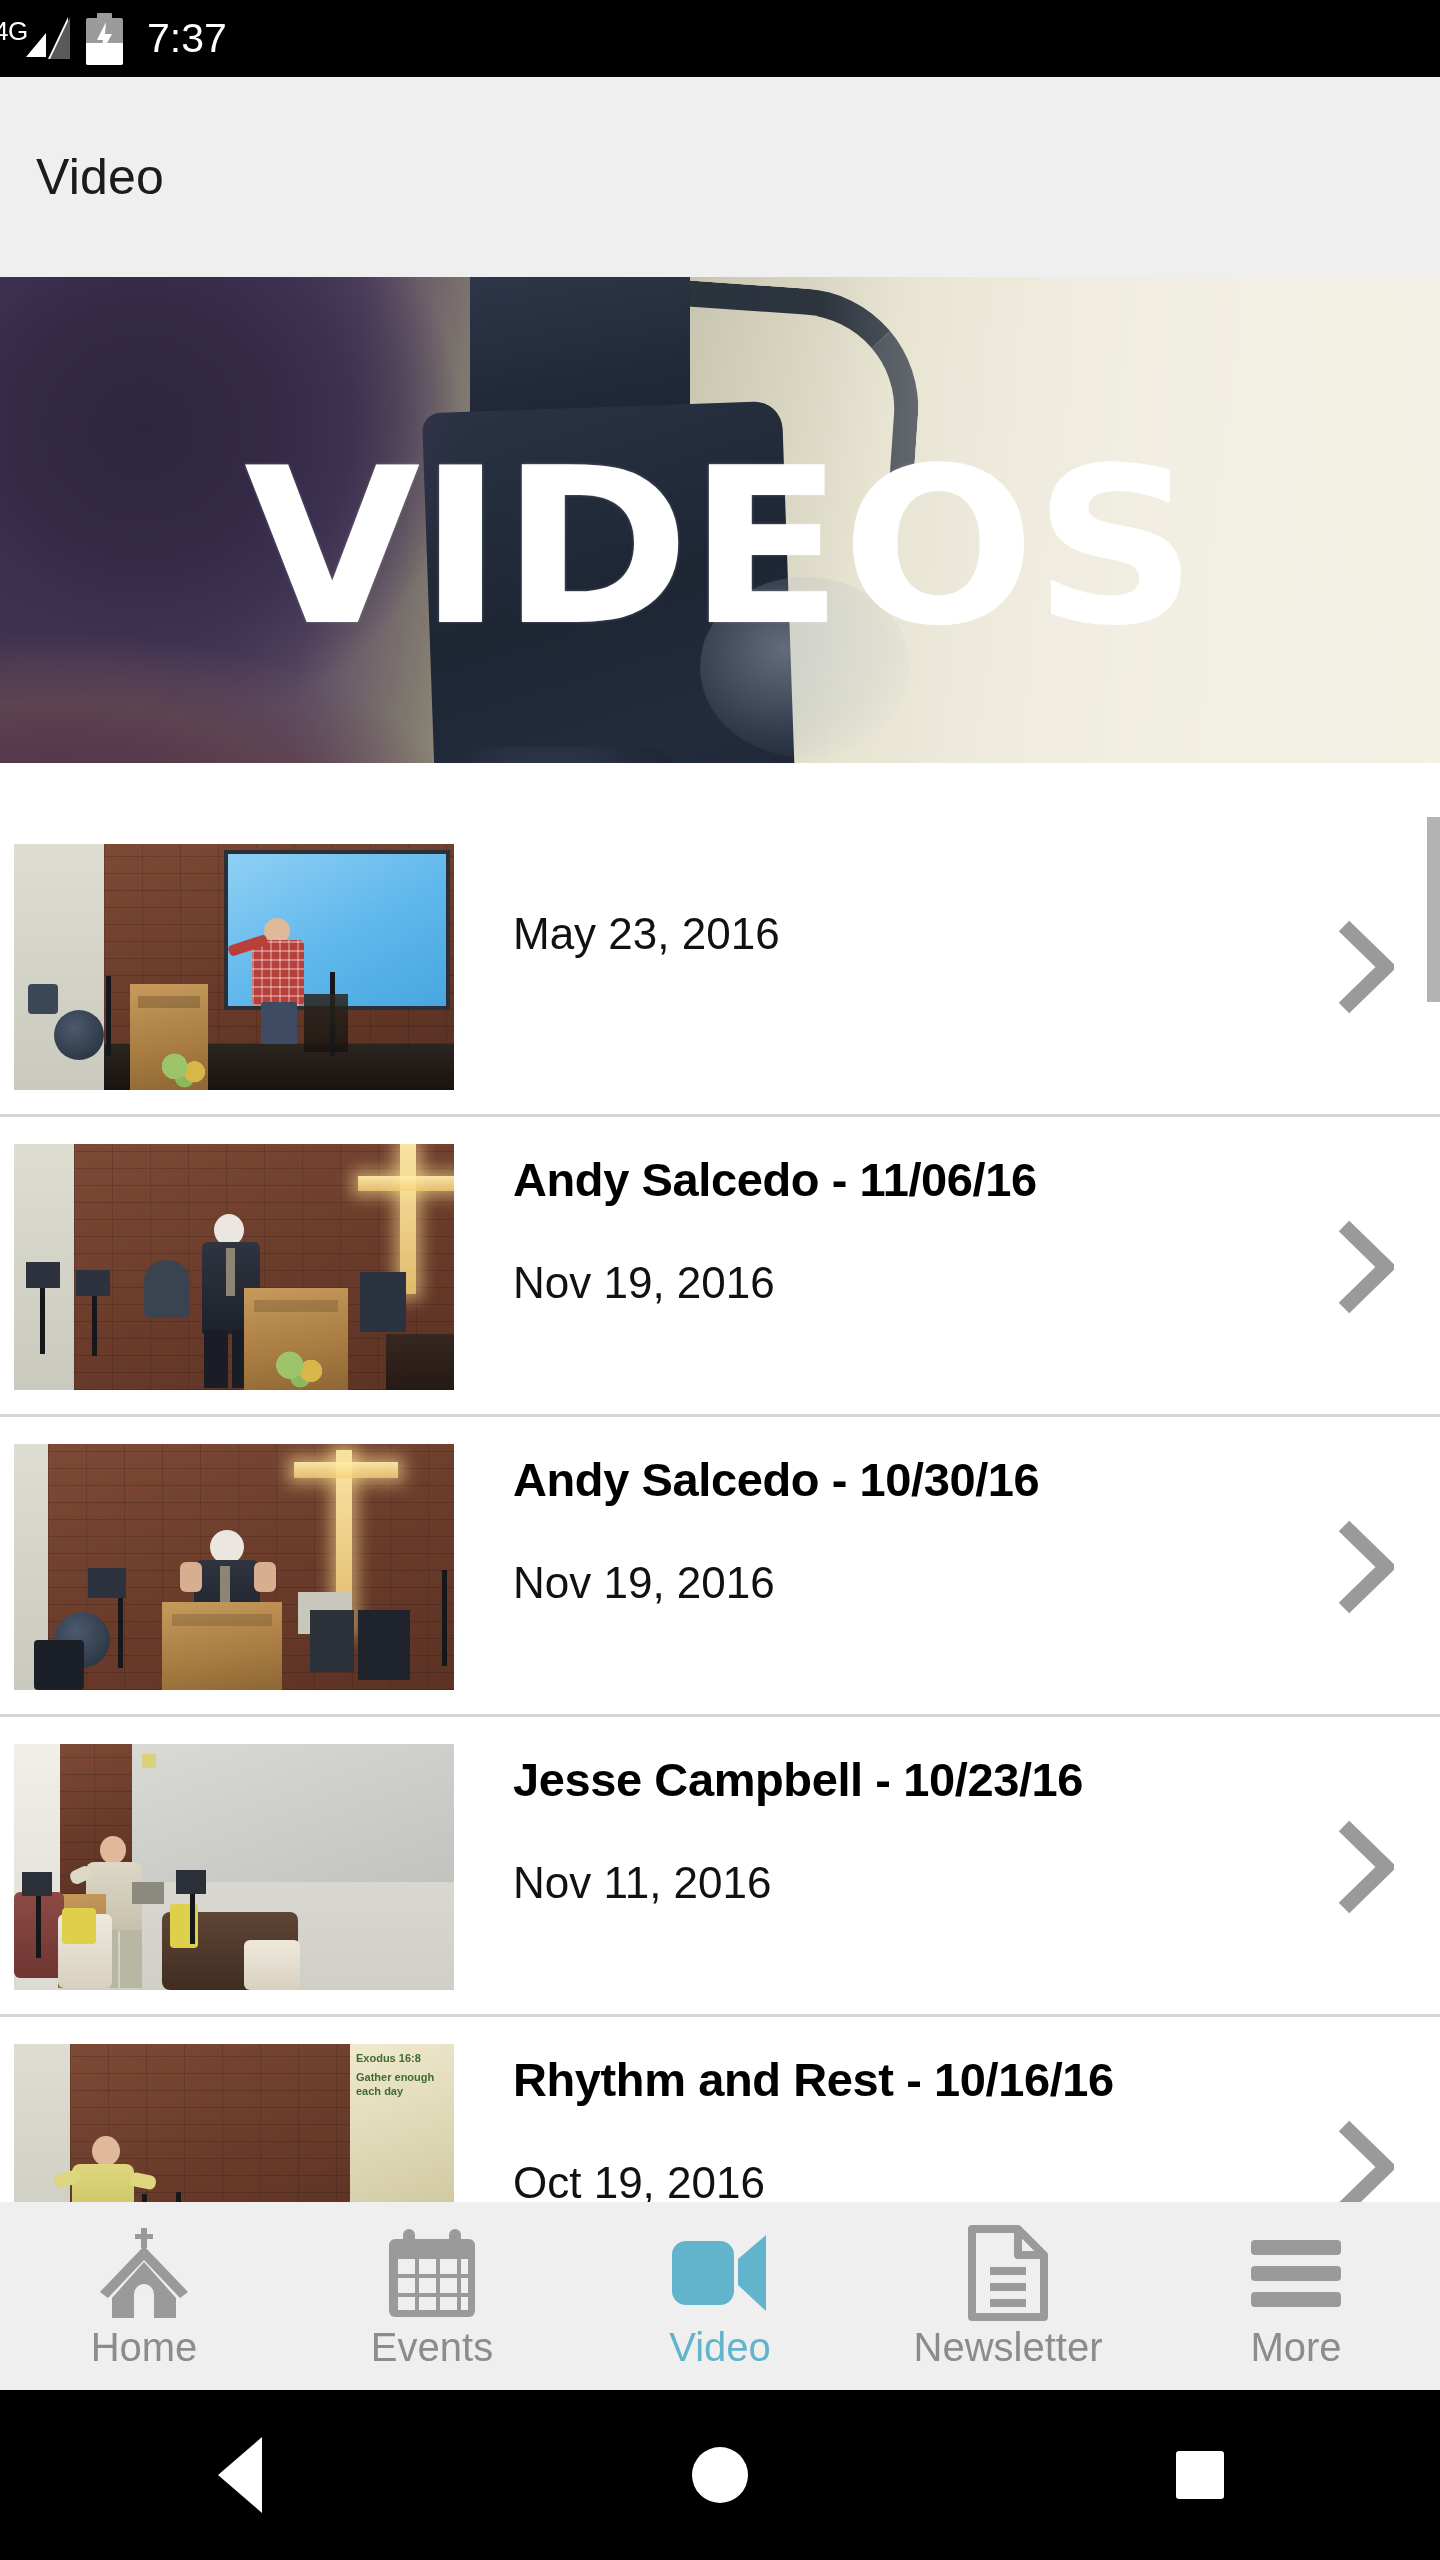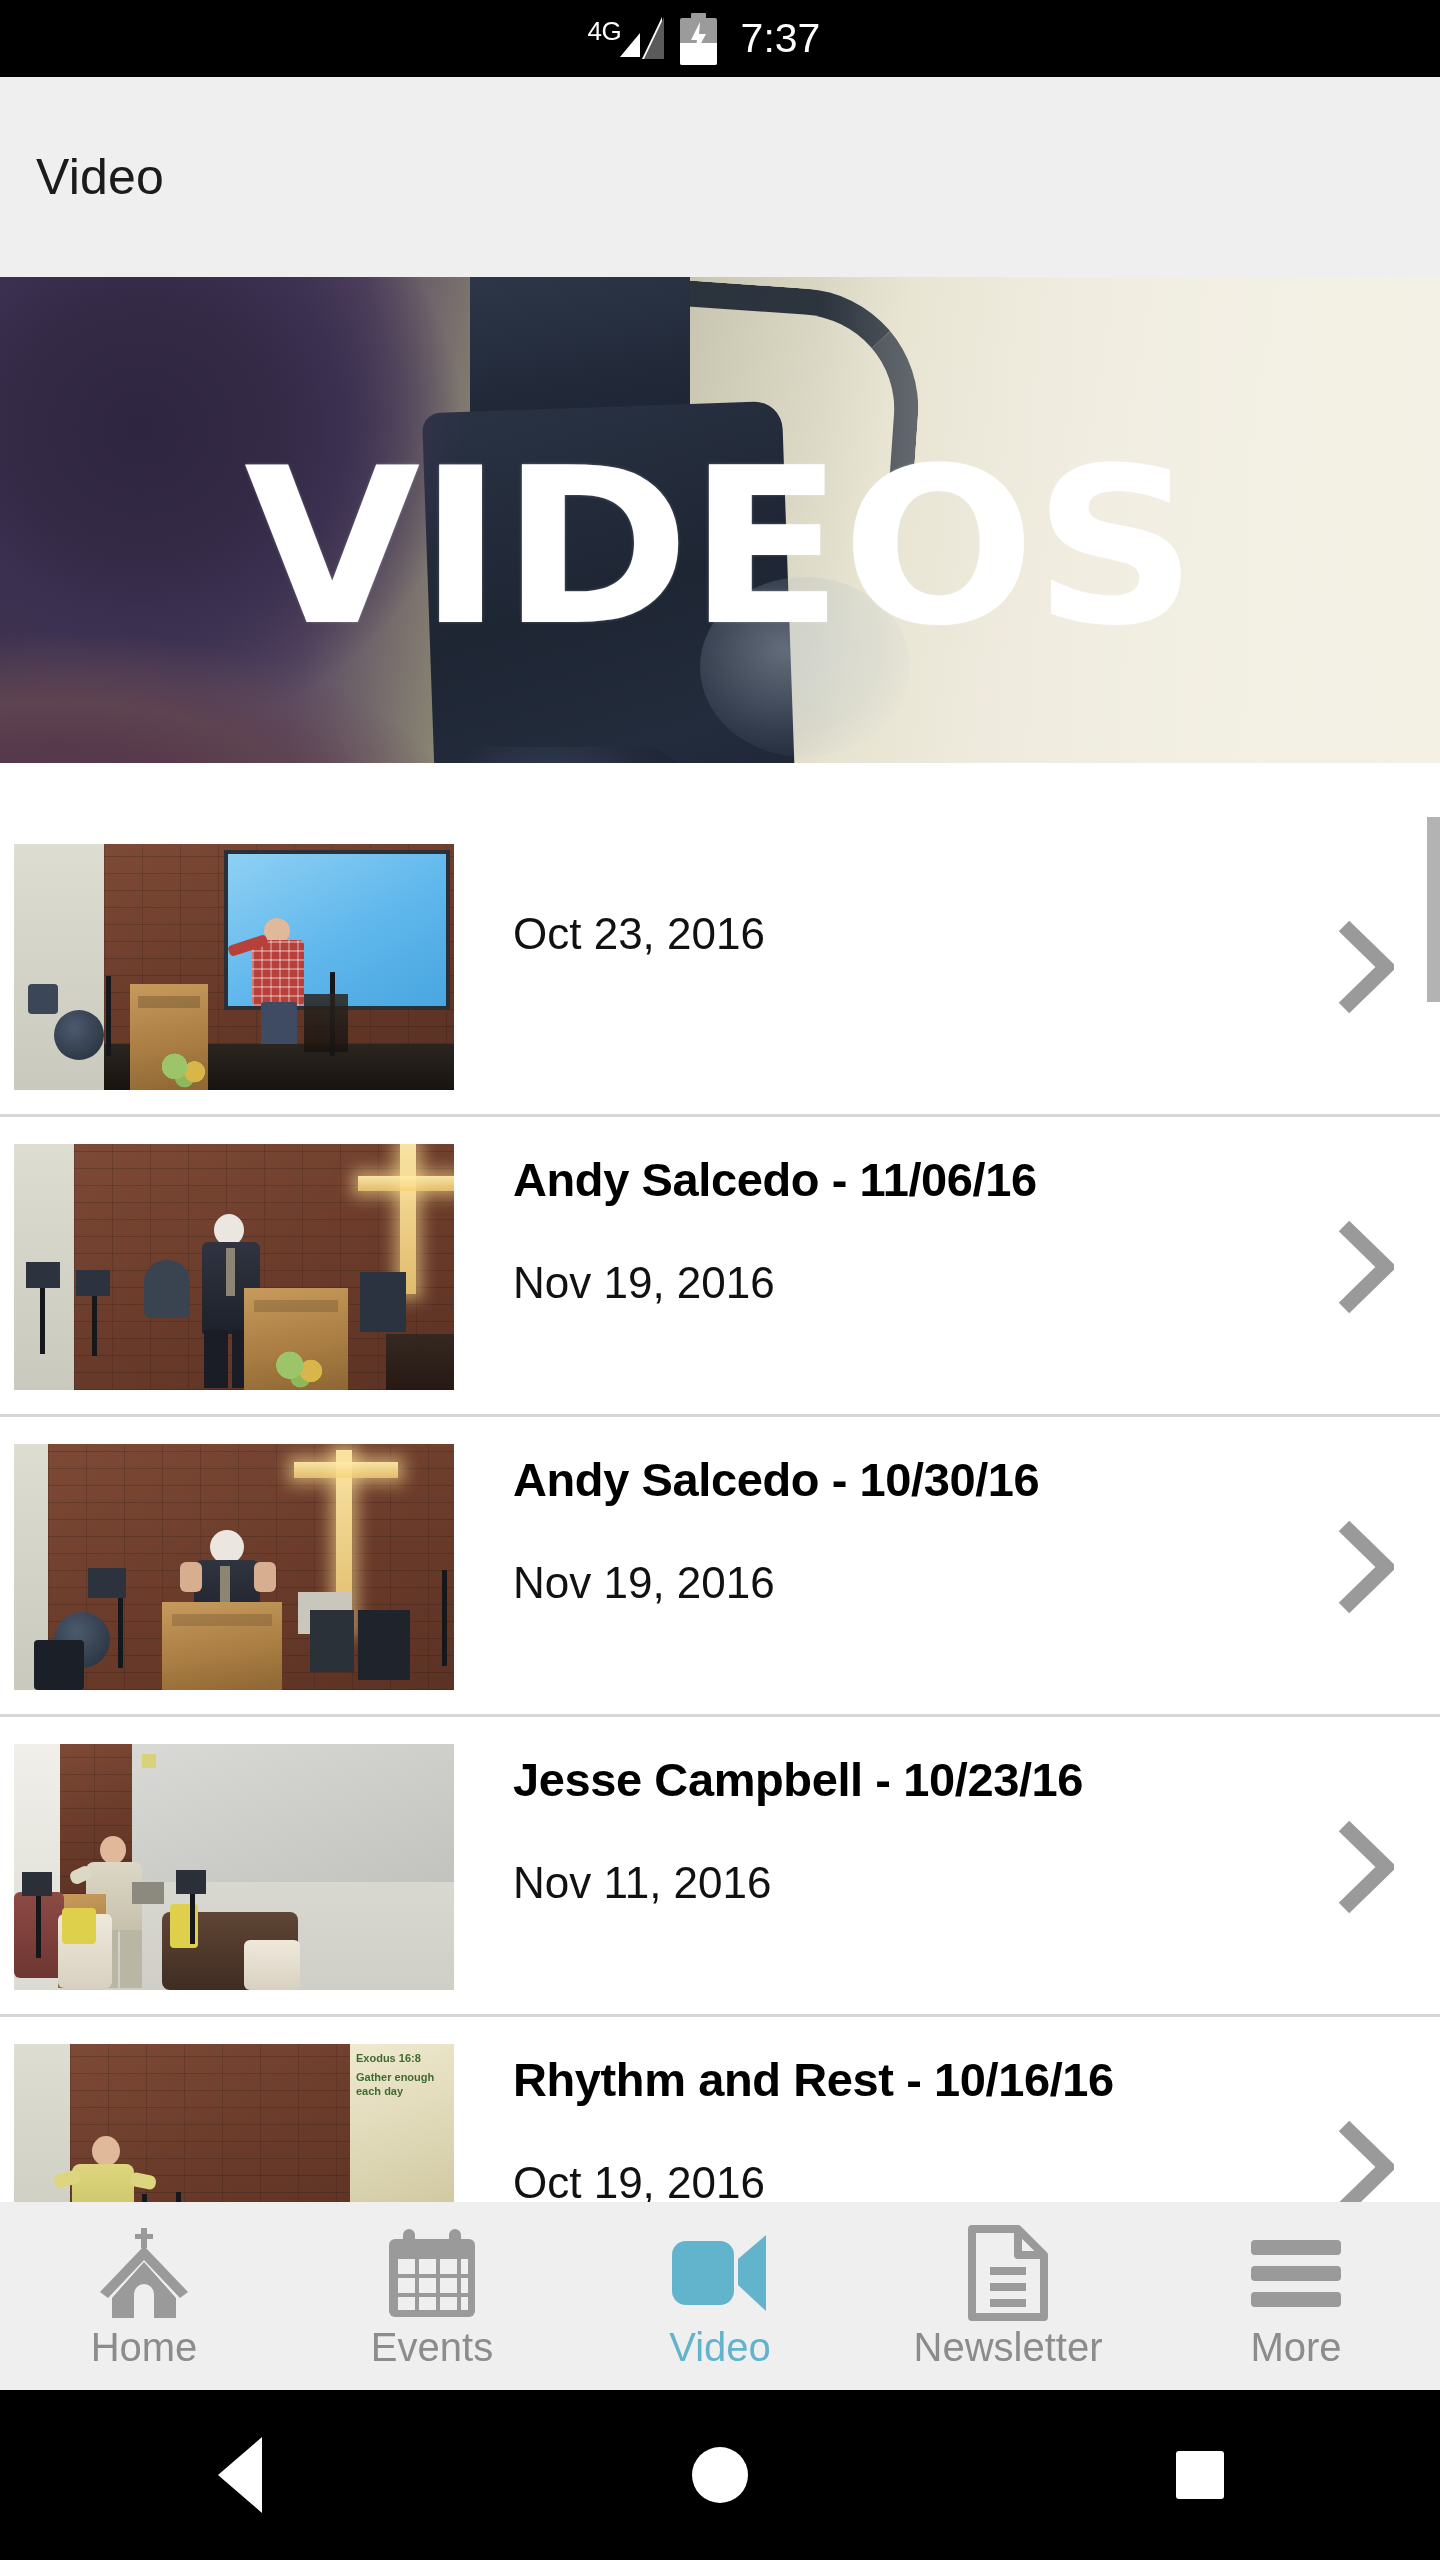--- a/index.html
+++ b/index.html
@@ -8,21 +8,21 @@
     background:#ffffff;
     font-family:"Liberation Sans", sans-serif;
     overflow:hidden;
   }
   #app { position:relative; width:1440px; height:2560px; }
 
   
   .statusbar {
     position:absolute; top:0; left:0; width:1440px; height:77px;
     background:#000; display:flex; align-items:center;
-    justify-content:center; padding-right:26px;
+    justify-content:flex-start; padding-right:26px;
   }
   .sb-group { display:flex; align-items:center; gap:16px; }
   .sig-wrap { position:relative; width:70px; height:48px; display:flex; align-items:flex-end; }
   .sig-label {
     position:absolute; left:-6px; top:1px;
     color:#fff; font-size:26px; font-weight:400; letter-spacing:-0.5px;
   }
   .sig-tri { position:absolute; left:24px; bottom:4px; width:46px; height:42px; }
   .batt { position:relative; width:37px; height:52px; }
   .batt-cap {
@@ -283,21 +283,21 @@
         <div class="tb podium" style="left:116px;top:140px;width:78px;height:106px;"></div>
         <div class="tb" style="left:124px;top:152px;width:62px;height:12px;background:rgba(0,0,0,0.18);"></div>
         <div class="tb stand" style="left:92px;top:132px;width:5px;height:80px;"></div>
         <div class="tb stand" style="left:316px;top:128px;width:5px;height:84px;"></div>
         <div class="tb drum" style="left:40px;top:166px;width:50px;height:50px;"></div>
         <div class="tb" style="left:14px;top:140px;width:30px;height:30px;background:#3b4756;border-radius:4px;"></div>
         <div class="tb flowers" style="left:142px;top:208px;width:62px;height:36px;"></div>
         <div class="tb dark-low" style="left:290px;top:150px;width:44px;height:58px;opacity:.85;"></div>
       </div>
       <div class="row-text">
-        <div class="row-date">Oct 23, 2016</div>
+        <div class="row-date">May 23, 2016</div>
       </div>
       <div class="chevron">
         <svg width="58" height="94" viewBox="0 0 58 94">
             <polyline points="8,6 50,47 8,88" fill="none" stroke="#9a9a9a" stroke-width="15" stroke-linejoin="miter" stroke-linecap="butt"></polyline>
           </svg>
       </div>
     </div>
 
     <div class="row">
       <div class="thumb">

